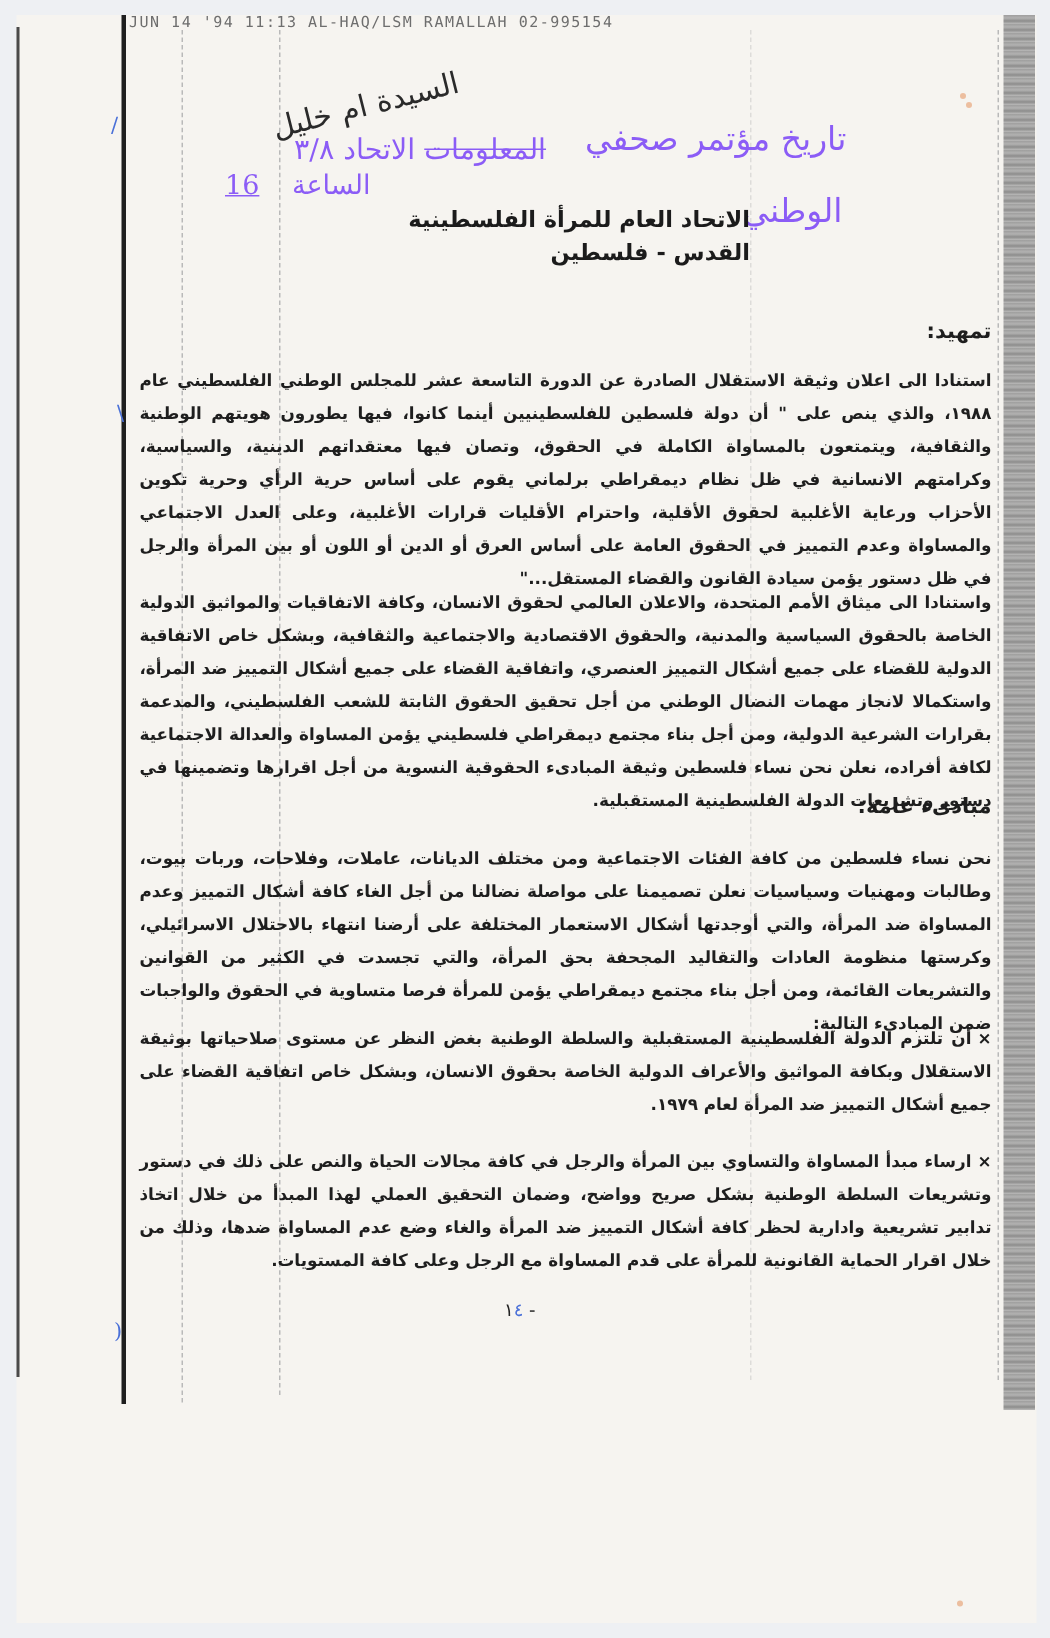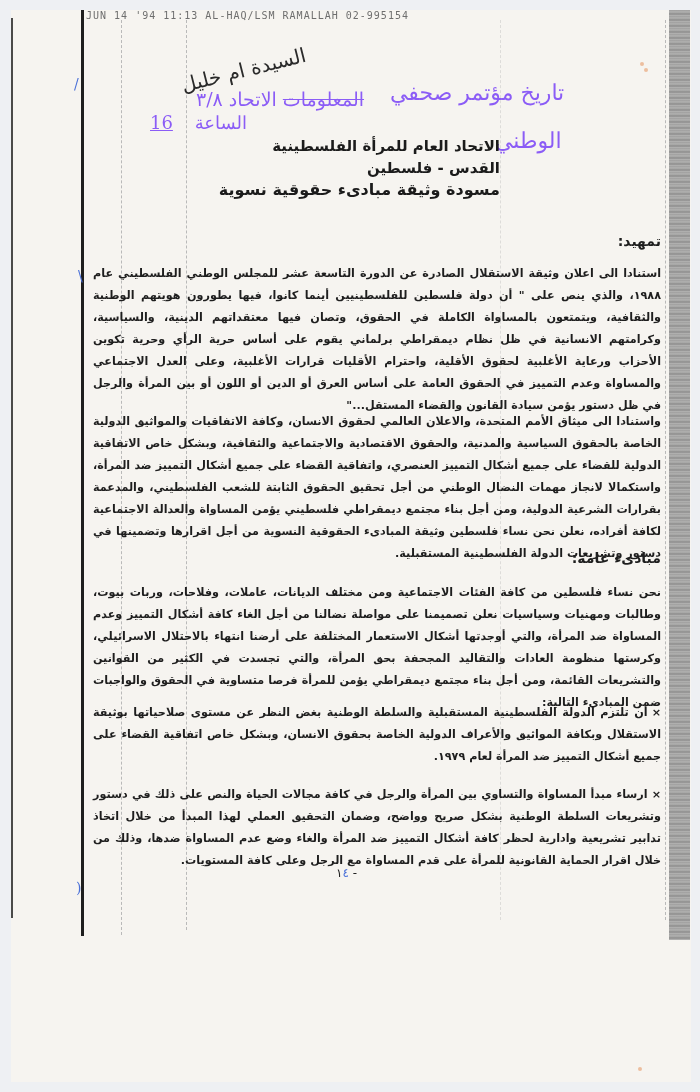--- a/index.html
+++ b/index.html
@@ -100,21 +100,20 @@
 
     .doc-body {
       position: absolute;
       left: 93px;
       width: 568px;
       direction: rtl;
       text-align: justify;
       font-family: "DejaVu Sans", sans-serif;
       font-weight: bold;
       color: #1e1e1e;
-      margin-top: 20px;
     }
     .section-heading {
       font-size: 14px;
       line-height: 18px;
     }
     .para {
       font-size: 11.2px;
       line-height: 22px;
       text-align-last: right;
     }
@@ -178,21 +177,20 @@
 <div class="hand hand-line3">
   <span>الساعة</span>
   <span class="hour">16</span>
 </div>
 <div class="hand hand-right1">تاريخ مؤتمر صحفي</div>
 <div class="hand hand-right2">الوطني</div>
 
 <div class="title-block">
   <div class="t1">الاتحاد العام للمرأة الفلسطينية</div>
   <div class="t2">القدس - فلسطين</div>
-  <div class="t3">مسودة وثيقة مبادىء حقوقية نسوية</div>
 </div>
 
 <div class="doc-body section-heading h-intro">تمهيد:</div>
 <div class="doc-body para p1">استنادا الى اعلان وثيقة الاستقلال الصادرة عن الدورة التاسعة عشر للمجلس الوطني الفلسطيني عام ١٩٨٨، والذي ينص على " أن دولة فلسطين للفلسطينيين أينما كانوا، فيها يطورون هويتهم الوطنية والثقافية، ويتمتعون بالمساواة الكاملة في الحقوق، وتصان فيها معتقداتهم الدينية، والسياسية، وكرامتهم الانسانية في ظل نظام ديمقراطي برلماني يقوم على أساس حرية الرأي وحرية تكوين الأحزاب ورعاية الأغلبية لحقوق الأقلية، واحترام الأقليات قرارات الأغلبية، وعلى العدل الاجتماعي والمساواة وعدم التمييز في الحقوق العامة على أساس العرق أو الدين أو اللون أو بين المرأة والرجل في ظل دستور يؤمن سيادة القانون والقضاء المستقل..."</div>
 <div class="doc-body para p2">واستنادا الى ميثاق الأمم المتحدة، والاعلان العالمي لحقوق الانسان، وكافة الاتفاقيات والمواثيق الدولية الخاصة بالحقوق السياسية والمدنية، والحقوق الاقتصادية والاجتماعية والثقافية، وبشكل خاص الاتفاقية الدولية للقضاء على جميع أشكال التمييز العنصري، واتفاقية القضاء على جميع أشكال التمييز ضد المرأة، واستكمالا لانجاز مهمات النضال الوطني من أجل تحقيق الحقوق الثابتة للشعب الفلسطيني، والمدعمة بقرارات الشرعية الدولية، ومن أجل بناء مجتمع ديمقراطي فلسطيني يؤمن المساواة والعدالة الاجتماعية لكافة أفراده، نعلن نحن نساء فلسطين وثيقة المبادىء الحقوقية النسوية من أجل اقرارها وتضمينها في دستور وتشريعات الدولة الفلسطينية المستقبلية.</div>
 
 <div class="doc-body section-heading h-general">مبادىء عامة:</div>
 <div class="doc-body para p3">نحن نساء فلسطين من كافة الفئات الاجتماعية ومن مختلف الديانات، عاملات، وفلاحات، وربات بيوت، وطالبات ومهنيات وسياسيات نعلن تصميمنا على مواصلة نضالنا من أجل الغاء كافة أشكال التمييز وعدم المساواة ضد المرأة، والتي أوجدتها أشكال الاستعمار المختلفة على أرضنا انتهاء بالاحتلال الاسرائيلي، وكرستها منظومة العادات والتقاليد المجحفة بحق المرأة، والتي تجسدت في الكثير من القوانين والتشريعات القائمة، ومن أجل بناء مجتمع ديمقراطي يؤمن للمرأة فرصا متساوية في الحقوق والواجبات ضمن المبادىء التالية:</div>
 
 <div class="doc-body para p4">

